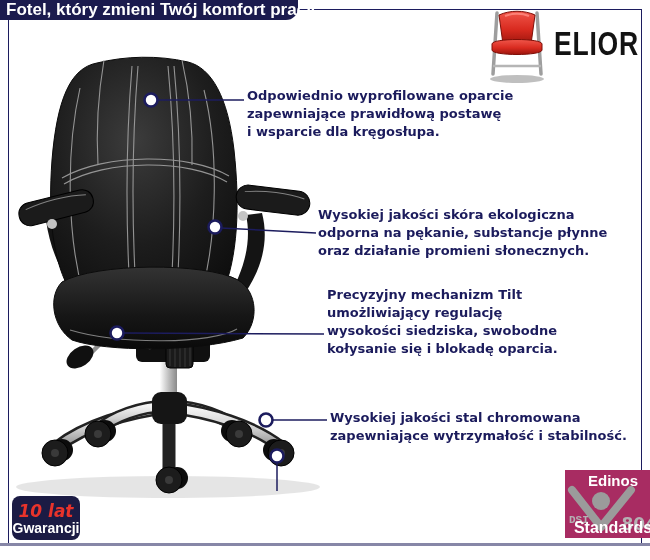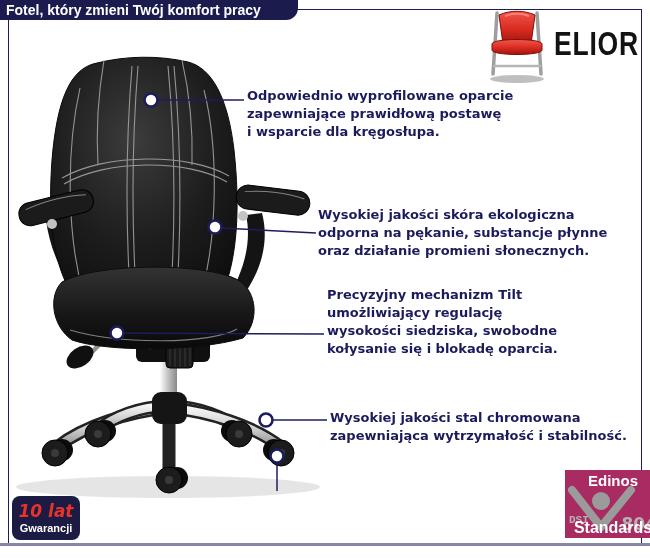--- a/index.html
+++ b/index.html
@@ -8,21 +8,21 @@
     font-family:"DejaVu Sans","Liberation Sans",sans-serif;
   }
   
   .banner{
     position:absolute;left:0;top:0;height:20px;width:298px;
     background:#1b1b4e;border-radius:0 0 12px 0;
     display:flex;align-items:center;
   }
   .banner span{
     color:#ffffff;font-family:"Liberation Sans",sans-serif;
-    font-weight:700;font-size:14px;padding-left:6px;white-space:nowrap;
+    font-weight:700;font-size:17px;padding-left:6px;white-space:nowrap;
   }
   .tline{position:absolute;background:#1c1c5e;}
   .line-top{left:290px;top:9px;width:352px;height:1px;}
   .line-right{left:641px;top:9px;width:1px;height:535px;}
   .line-left{left:8px;top:19px;width:1px;height:525px;}
   .line-bottom{left:0;top:543px;width:650px;height:3px;background:#8787a7;}
   
   .logo{position:absolute;left:480px;top:8px;width:168px;height:80px;}
   .elior-word{
     position:absolute;left:74px;top:16px;
@@ -40,21 +40,21 @@
   .co4{left:330px;top:409px;}
   .co5{left:205px;top:492px;}
   svg.overlay{position:absolute;left:0;top:0;pointer-events:none;}
   
   .warranty{
     position:absolute;left:12px;top:496px;width:68px;height:44px;
     background:#1b1b44;border-radius:8px;color:#fff;
     display:flex;flex-direction:column;align-items:center;justify-content:center;
   }
   .warranty .years{color:#e8332b;font-weight:700;font-style:italic;font-size:17px;line-height:19px;}
-  .warranty .label{color:#ffffff;font-weight:700;font-size:11px;line-height:14px;font-family:"Liberation Sans",sans-serif;}
+  .warranty .label{color:#ffffff;font-weight:700;font-size:14px;line-height:14px;font-family:"Liberation Sans",sans-serif;}
   
   .standards{
     position:absolute;left:565px;top:470px;width:52px;height:68px;
     background:#a82c62;color:#fff;padding-left:44px;
   }
   .standards .brand{
     position:absolute;left:0;right:0;top:2px;text-align:center;
     font-weight:700;font-size:15px;font-family:"Liberation Sans",sans-serif;
   }
   .standards .dsi{position:absolute;left:4px;top:44px;font-weight:700;font-size:11px;color:#b5b0b3;font-family:Liberation Mono, monospace;}
@@ -241,21 +241,21 @@
 zapewniające prawidłową postawę
 i wsparcie dla kręgosłupa.</div>
   <div class="callout co3">Precyzyjny mechanizm Tilt
 umożliwiający regulację
 wysokości siedziska, swobodne
 kołysanie się i blokadę oparcia.</div>
   <div class="callout co2">Wysokiej jakości skóra ekologiczna
 odporna na pękanie, substancje płynne
 oraz działanie promieni słonecznych.</div>
   <div class="callout co4">Wysokiej jakości stal chromowana
-zapewniająca wytrzymałość i stabilność.</div>
+zapewniające wytrzymałość i stabilność.</div>
 
   <div class="warranty">
     <div class="years">10 lat</div>
     <div class="label">Gwarancji</div>
   </div>
 
   <div class="standards">
     <svg width="73" height="68" viewBox="0 0 73 68" style="position:absolute;left:0;top:0;" aria-hidden="true">
       <path d="M7,20 L36,57" stroke="#9b9b9b" stroke-width="8" stroke-linecap="round"></path>
       <path d="M66,20 L36,57" stroke="#9b9b9b" stroke-width="8" stroke-linecap="round"></path>

